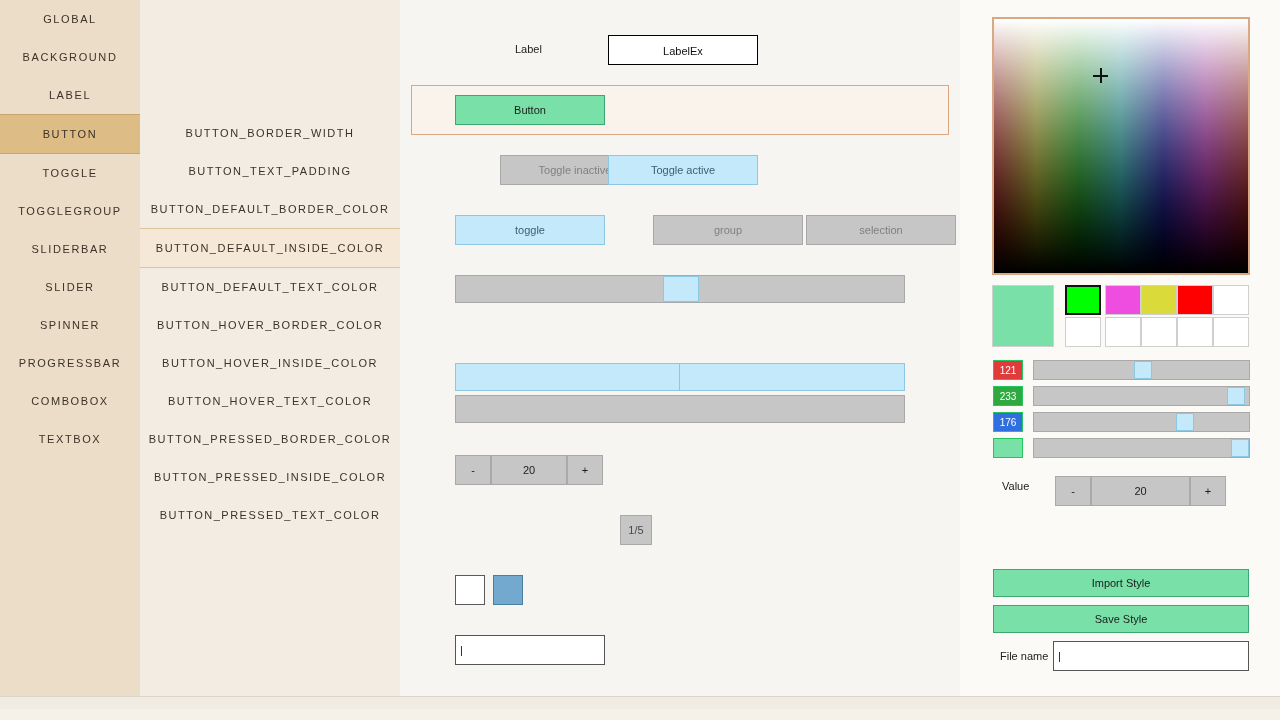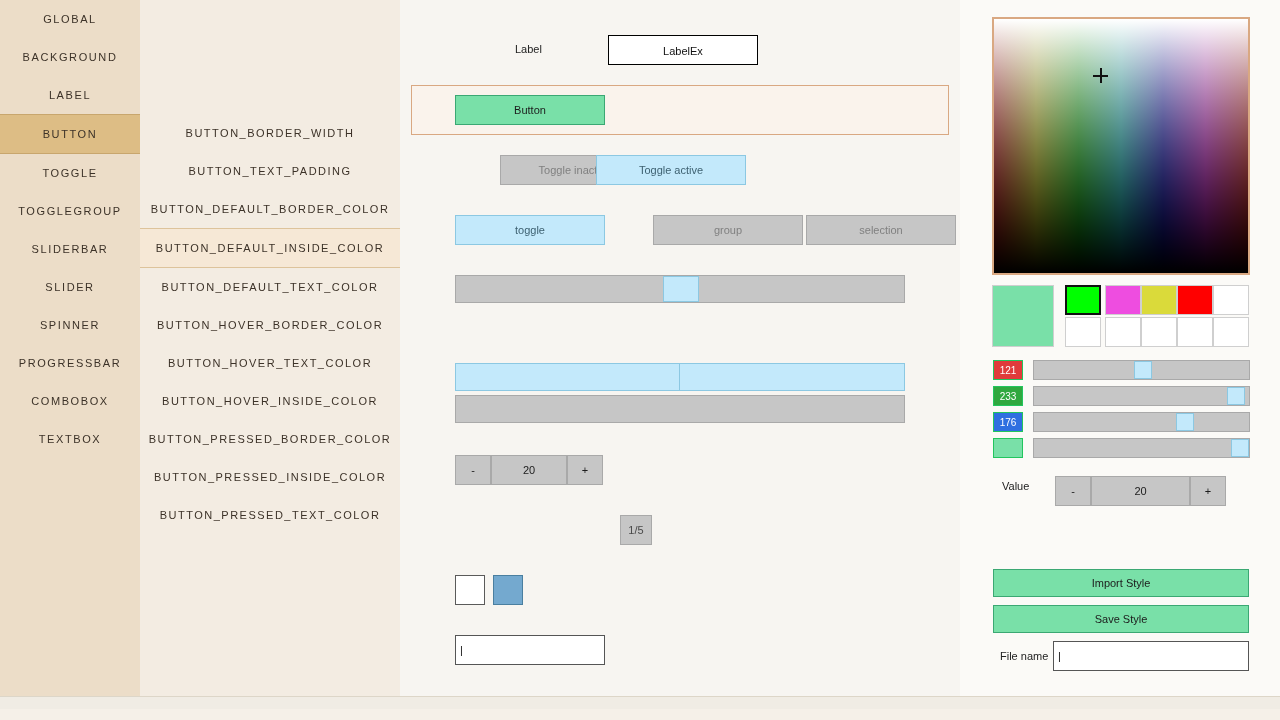--- a/index.html
+++ b/index.html
@@ -366,37 +366,37 @@
   </div>
 
   <div id="proplist">
     <div style="height:114px"></div>
     <div class="prop-item">BUTTON_BORDER_WIDTH</div>
     <div class="prop-item">BUTTON_TEXT_PADDING</div>
     <div class="prop-item">BUTTON_DEFAULT_BORDER_COLOR</div>
     <div class="prop-item selected">BUTTON_DEFAULT_INSIDE_COLOR</div>
     <div class="prop-item">BUTTON_DEFAULT_TEXT_COLOR</div>
     <div class="prop-item">BUTTON_HOVER_BORDER_COLOR</div>
+    <div class="prop-item">BUTTON_HOVER_INSIDE_COLOR</div>
     <div class="prop-item">BUTTON_HOVER_TEXT_COLOR</div>
-    <div class="prop-item">BUTTON_HOVER_INSIDE_COLOR</div>
     <div class="prop-item">BUTTON_PRESSED_BORDER_COLOR</div>
     <div class="prop-item">BUTTON_PRESSED_INSIDE_COLOR</div>
     <div class="prop-item">BUTTON_PRESSED_TEXT_COLOR</div>
   </div>
 
   <div id="preview">
 
     <div class="row lbl" style="left:115px; top:43px;">Label</div>
     <div class="row textbox" style="left:208px; top:35px; width:150px;">LabelEx</div>
 
     <div class="row panel-box" style="left:11px; top:85px; width:538px; height:50px;"></div>
     <div class="row btn-green" style="left:55px; top:95px; width:150px;">Button</div>
 
     <div class="row btn-gray" style="left:55px; top:155px; width:150px;">Toggle inactive</div>
-    <div class="row btn-blue" style="left:196px; top:155px; width:150px;">Toggle active</div>
+    <div class="row btn-blue" style="left:208px; top:155px; width:150px;">Toggle active</div>
 
     <div class="row btn-blue" style="left:55px; top:215px; width:150px;">toggle</div>
     <div class="row btn-gray" style="left:208px; top:215px; width:150px;">group</div>
     <div class="row btn-gray" style="left:361px; top:215px; width:150px;">selection</div>
 
     <div class="row slider-track" style="left:55px; top:275px; width:450px;">
       <div class="slider-knob" style="left:207px;"></div>
     </div>
 
     <div class="row sliderbar-track" style="left:55px; top:335px; width:450px;">

